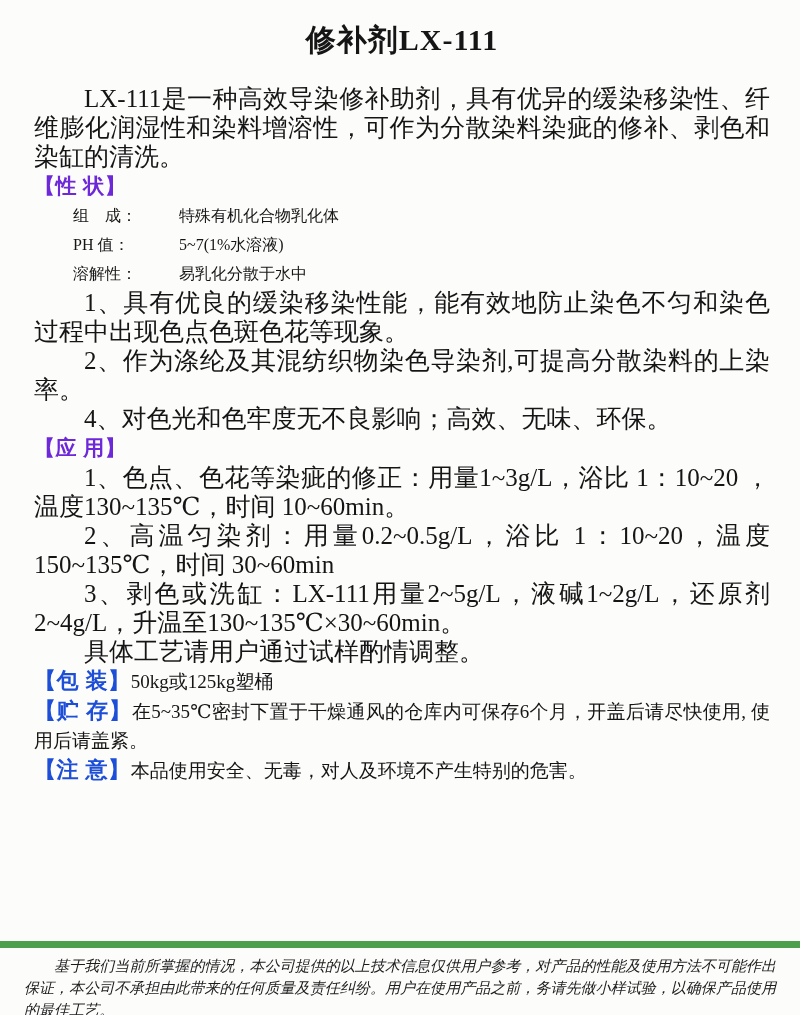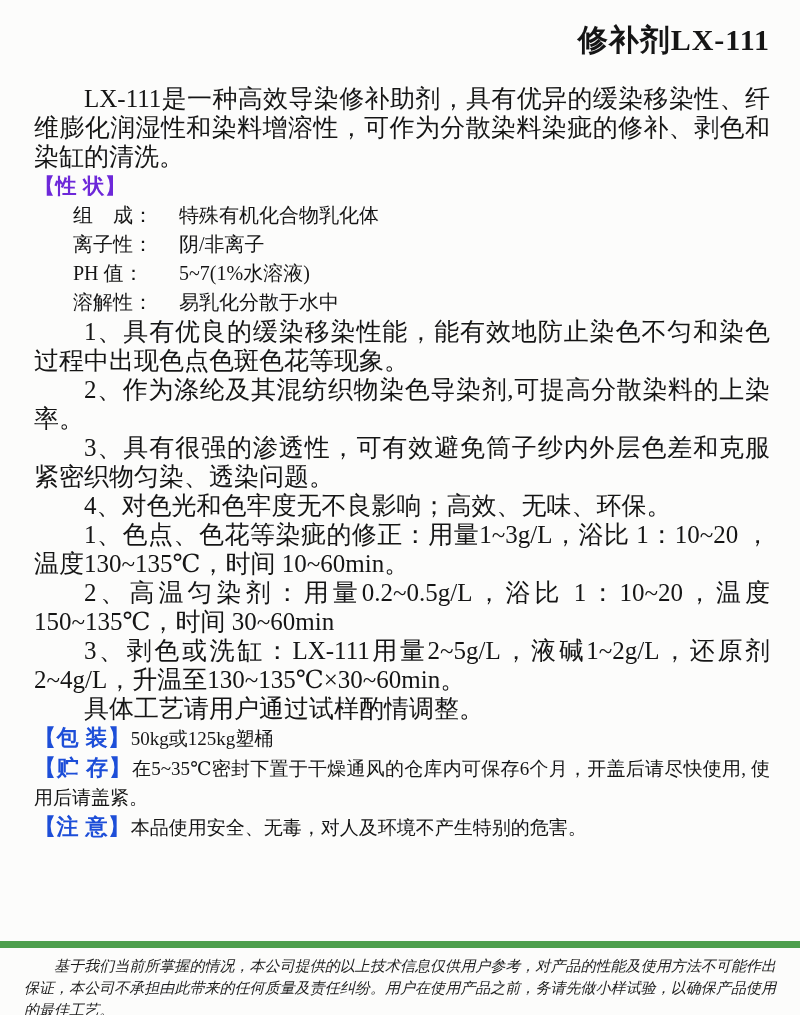--- a/index.html
+++ b/index.html
@@ -13,21 +13,21 @@
     width: 800px;
     height: 1015px;
     margin: 0 auto;
     background: #fcfcfb;
     overflow: hidden;
   }
   .content {
     padding: 20px 30px 0 34px;
   }
   h1.doc-title {
-    text-align: right;
+    text-align: center;
     font-size: 30px;
     line-height: 40px;
     font-weight: bold;
     letter-spacing: 1px;
     font-family: "Liberation Serif", "DejaVu Serif", serif;
   }
   p.body-par {
     font-size: 25px;
     line-height: 29px;
     text-indent: 2em;
@@ -36,21 +36,21 @@
   p.intro { margin-top: 24px; }
   h2.sec-head {
     font-family: "Liberation Sans", "DejaVu Sans", sans-serif;
     font-weight: bold;
     font-size: 21px;
     line-height: 30px;
     color: #6d28d9;
     letter-spacing: 0.5px;
   }
   .prop-row {
-    font-size: 20px;
+    font-size: 16px;
     line-height: 29px;
     padding-left: 39px;
   }
   .prop-label {
     display: inline-block;
     min-width: 96px;
   }
   .prop-value { margin-left: 10px; }
   p.inline-sec {
     font-size: 19px;
@@ -95,37 +95,34 @@
     <h1 class="doc-title">修补剂LX-111</h1>
 
     <p class="body-par intro">LX-111是一种高效导染修补助剂，具有优异的缓染移染性、纤维膨化润湿性和染料增溶性，可作为分散染料染疵的修补、剥色和染缸的清洗。</p>
 
     <h2 class="sec-head">【性 状】</h2>
     <div>
       <div class="prop-row">
         <span class="prop-label">组　成：</span><span class="prop-value">特殊有机化合物乳化体</span>
       </div>
       <div class="prop-row">
-        <span class="prop-label">离子性：</span><span class="prop-value">阴/非离子</span>
-      </div>
-      <div class="prop-row">
         <span class="prop-label">PH 值：</span><span class="prop-value">5~7(1%水溶液)</span>
       </div>
       <div class="prop-row">
         <span class="prop-label">溶解性：</span><span class="prop-value">易乳化分散于水中</span>
       </div>
     </div>
 
     <div>
       <p class="body-par">1、具有优良的缓染移染性能，能有效地防止染色不匀和染色过程中出现色点色斑色花等现象。</p>
       <p class="body-par">2、作为涤纶及其混纺织物染色导染剂,可提高分散染料的上染率。</p>
-      <p class="body-par">3、具有很强的渗透性，可有效避免筒子纱内外层色差和克服紧密织物匀染、透染问题。</p>
       <p class="body-par">4、对色光和色牢度无不良影响；高效、无味、环保。</p>
     </div>
 
+    <h2 class="sec-head">【应 用】</h2>
     <div>
       <p class="body-par">1、色点、色花等染疵的修正：用量1~3g/L，浴比 1：10~20 ，温度130~135℃，时间 10~60min。</p>
       <p class="body-par">2、高温匀染剂：用量0.2~0.5g/L，浴比 1：10~20，温度 150~135℃，时间 30~60min</p>
       <p class="body-par">3、剥色或洗缸：LX-111用量2~5g/L，液碱1~2g/L，还原剂2~4g/L，升温至130~135℃×30~60min。</p>
       <p class="body-par">具体工艺请用户通过试样酌情调整。</p>
     </div>
 
     <p class="inline-sec">
       <span class="h-inline">【包 装】</span><span>50kg或125kg塑桶</span>
     </p>

